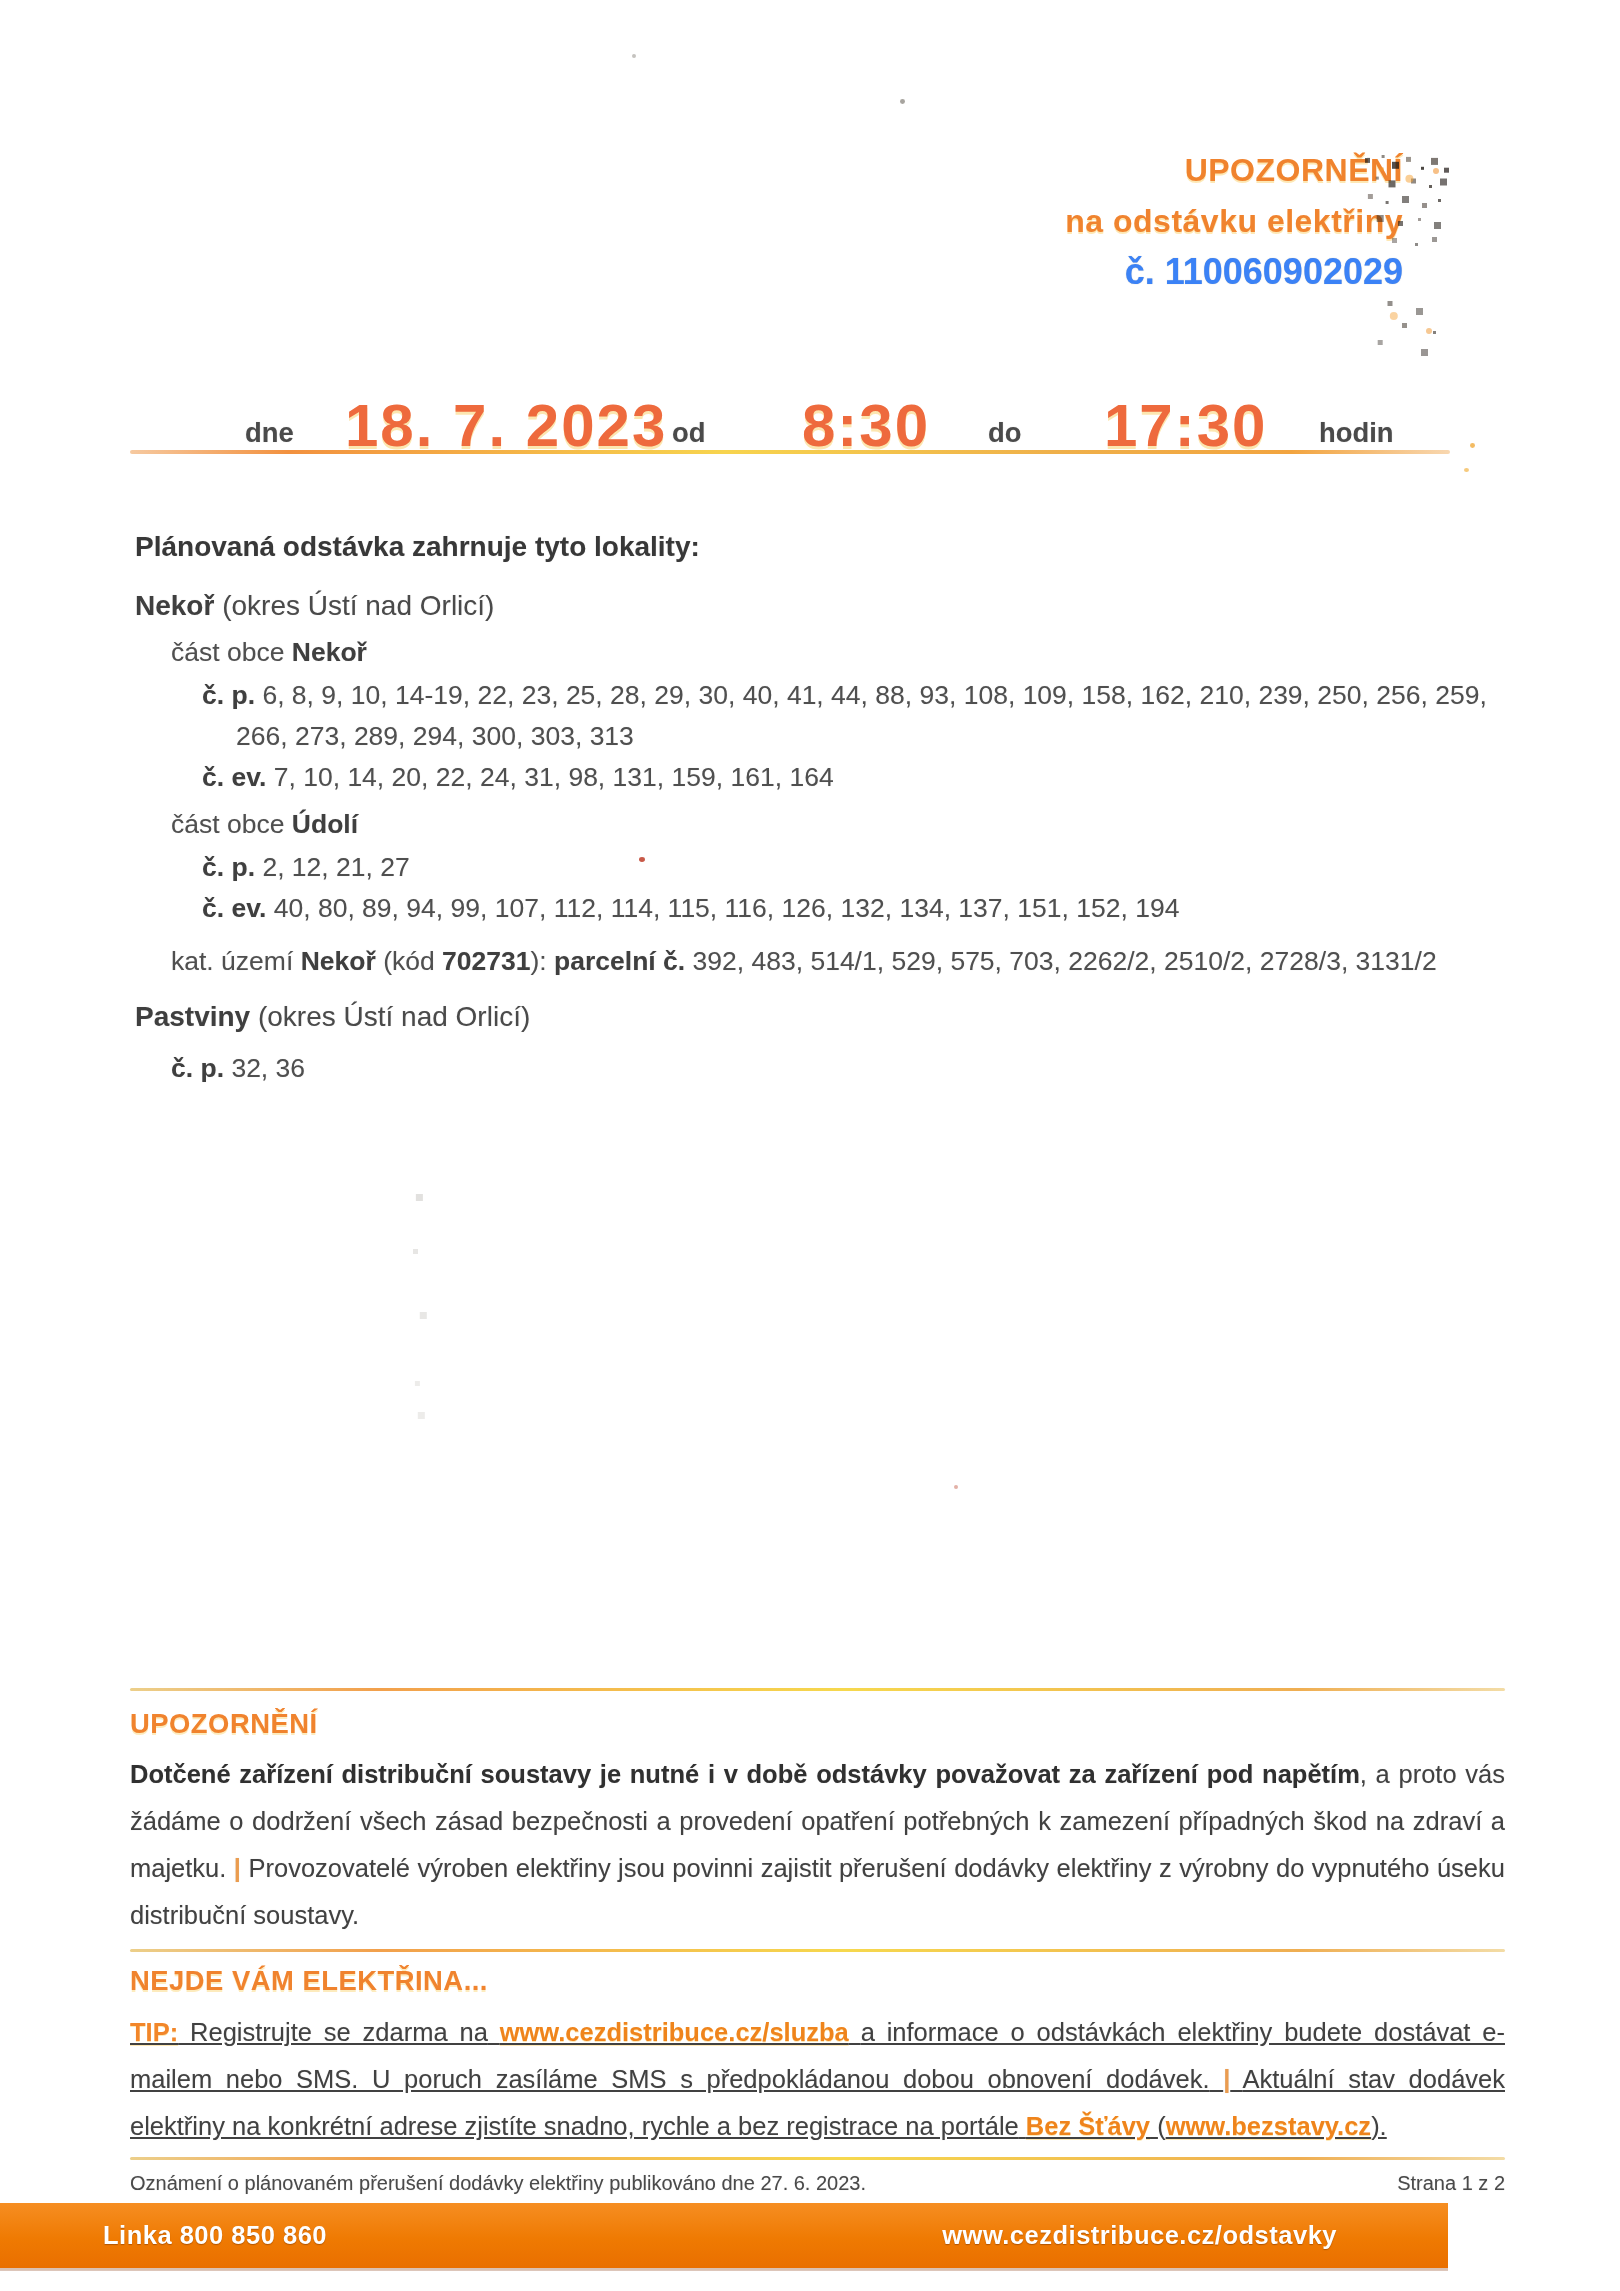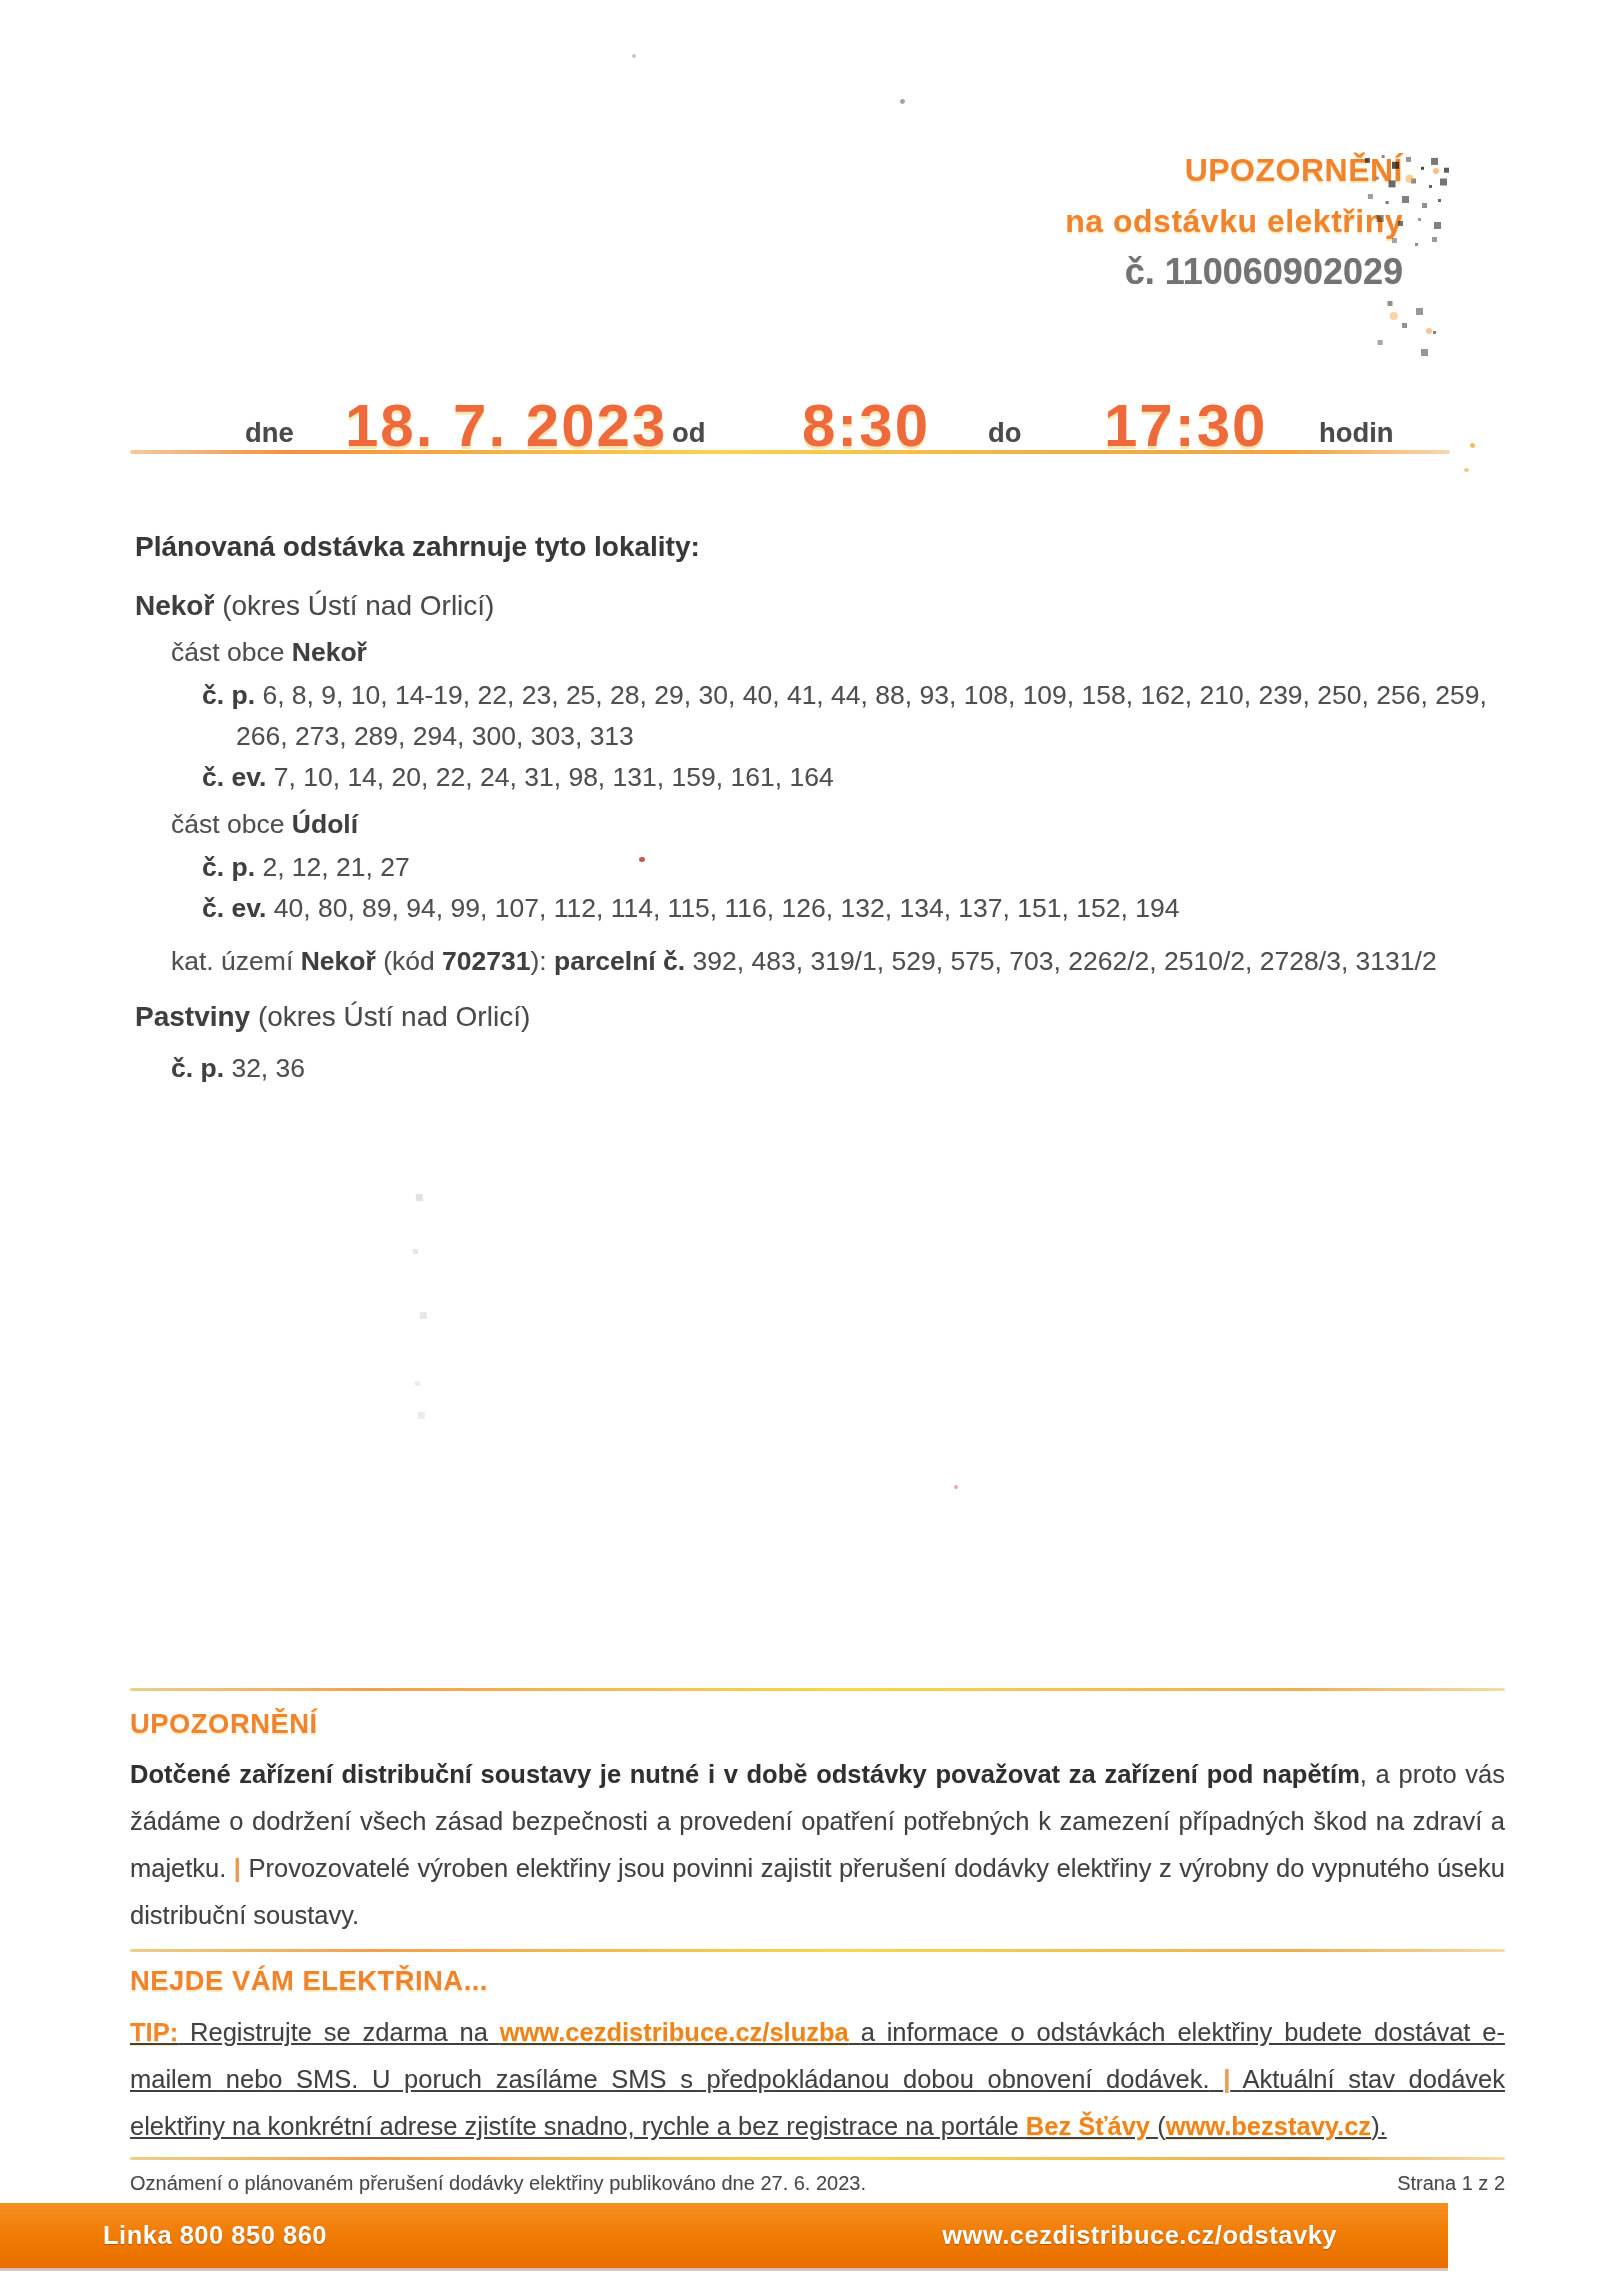--- a/index.html
+++ b/index.html
@@ -8,21 +8,21 @@
     font-family:"Liberation Sans",sans-serif;color:#4b4b4b;
   }
   
   .logo-row{position:absolute;left:147px;top:138px;display:flex;align-items:center;gap:23.5px;}
   .logo-mark{display:inline-block;width:73px;height:73px;}
   .brand{font-size:46px;font-weight:bold;color:#f0814a;letter-spacing:2.9px;
          text-shadow:0 0 2px rgba(240,129,74,.35);}
   .notice{position:absolute;top:145px;right:217px;text-align:right;}
   .notice-line{font-size:32px;font-weight:bold;color:#f0832e;line-height:51px;letter-spacing:0.5px;
                text-shadow:0 2px 0 rgba(250,205,90,.45);}
-  .notice-number{font-size:36px;font-weight:bold;color:#737373;line-height:49px;
+  .notice-number{font-size:36px;font-weight:bold;color:#3b82f6;line-height:49px;
                  text-shadow:0 0 1px rgba(59,59,59,.35);}
   
   .sch-lbl{position:absolute;top:417px;font-size:27.4px;font-weight:bold;color:#4a4a4a;
            text-shadow:0 0 1px rgba(74,74,74,.3);}
   .sch-big{position:absolute;top:391px;font-size:60px;font-weight:bold;color:#ee6a3d;letter-spacing:2px;
            text-shadow:0 2.9px 0 rgba(249,200,80,.45);}
   .pos-dne{left:245px}.pos-date{left:345px}.pos-od{left:672px}.pos-from{left:802px}
   .pos-do{left:988px}.pos-to{left:1104px}.pos-hodin{left:1319px}
   .date-underline{position:absolute;left:130px;top:450px;width:1320px;height:3.9px;border-radius:2px;
     background:linear-gradient(90deg,#f6c9a0,#f2913f 12%,#f7d44e 45%,#efb04a 70%,#f2a43f 88%,#f8d7b0);}
@@ -146,21 +146,21 @@
       <span class="b">č. ev.</span>
       <span>40, 80, 89, 94, 99, 107, 112, 114, 115, 116, 126, 132, 134, 137, 151, 152, 194</span>
     </div>
 
     <div class="kat-line">
       <span>kat. území</span>
       <span class="b">Nekoř</span>
       <span>(kód</span>
       <span class="b">702731</span><span>):</span>
       <span class="b">parcelní č.</span>
-      <span>392, 483, 319/1, 529, 575, 703, 2262/2, 2510/2, 2728/3, 3131/2</span>
+      <span>392, 483, 514/1, 529, 575, 703, 2262/2, 2510/2, 2728/3, 3131/2</span>
     </div>
 
     <div class="loc-heading loc-gap">
       <span class="b">Pastviny</span>
       <span>(okres Ústí nad Orlicí)</span>
     </div>
     <div class="num-line lvl1">
       <span class="b">č. p.</span>
       <span>32, 36</span>
     </div>

